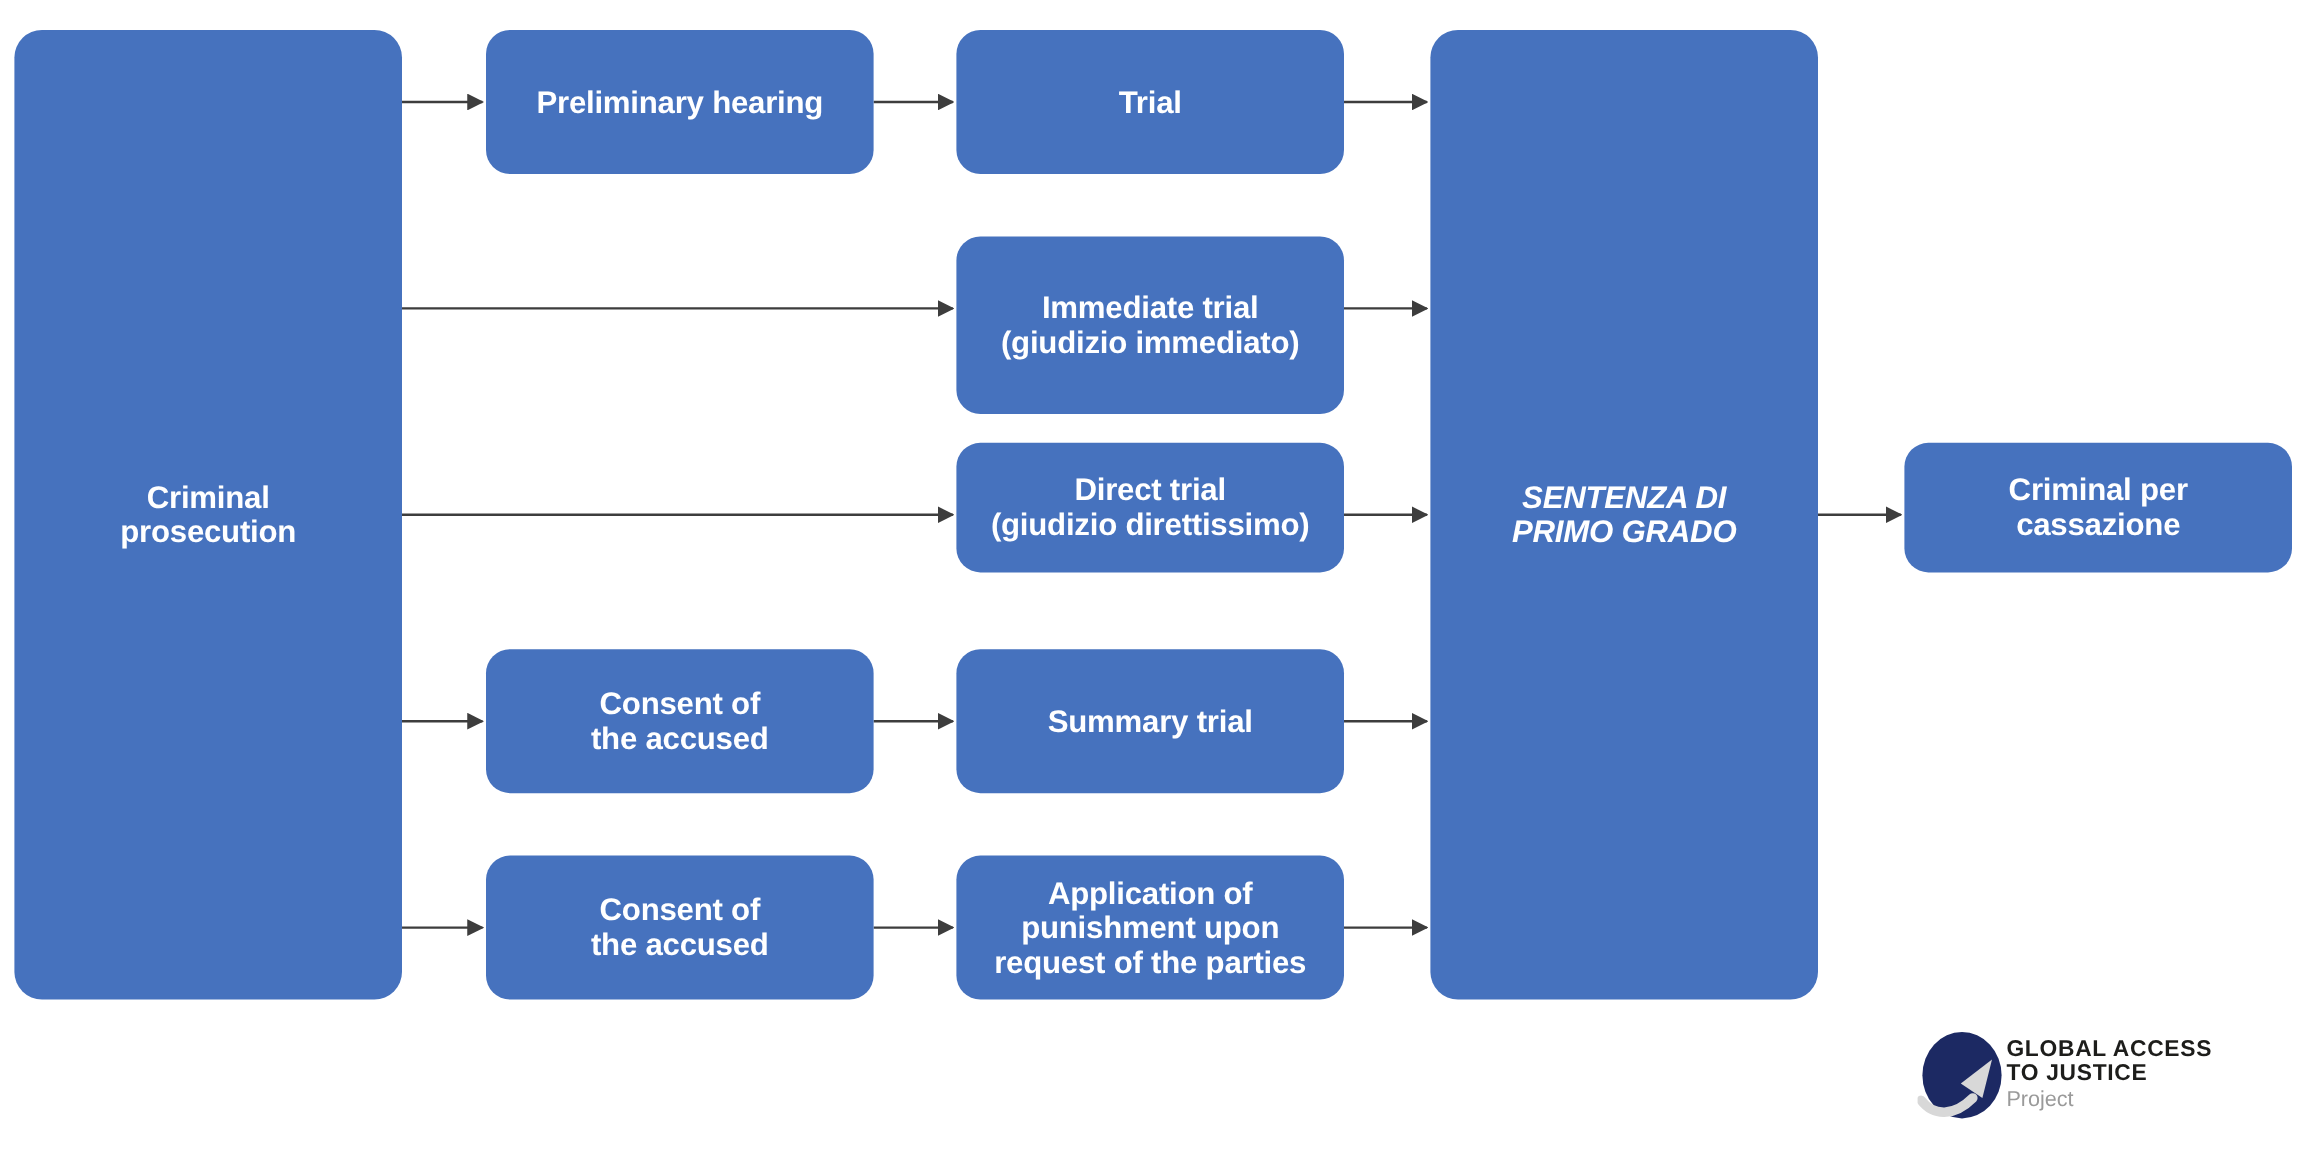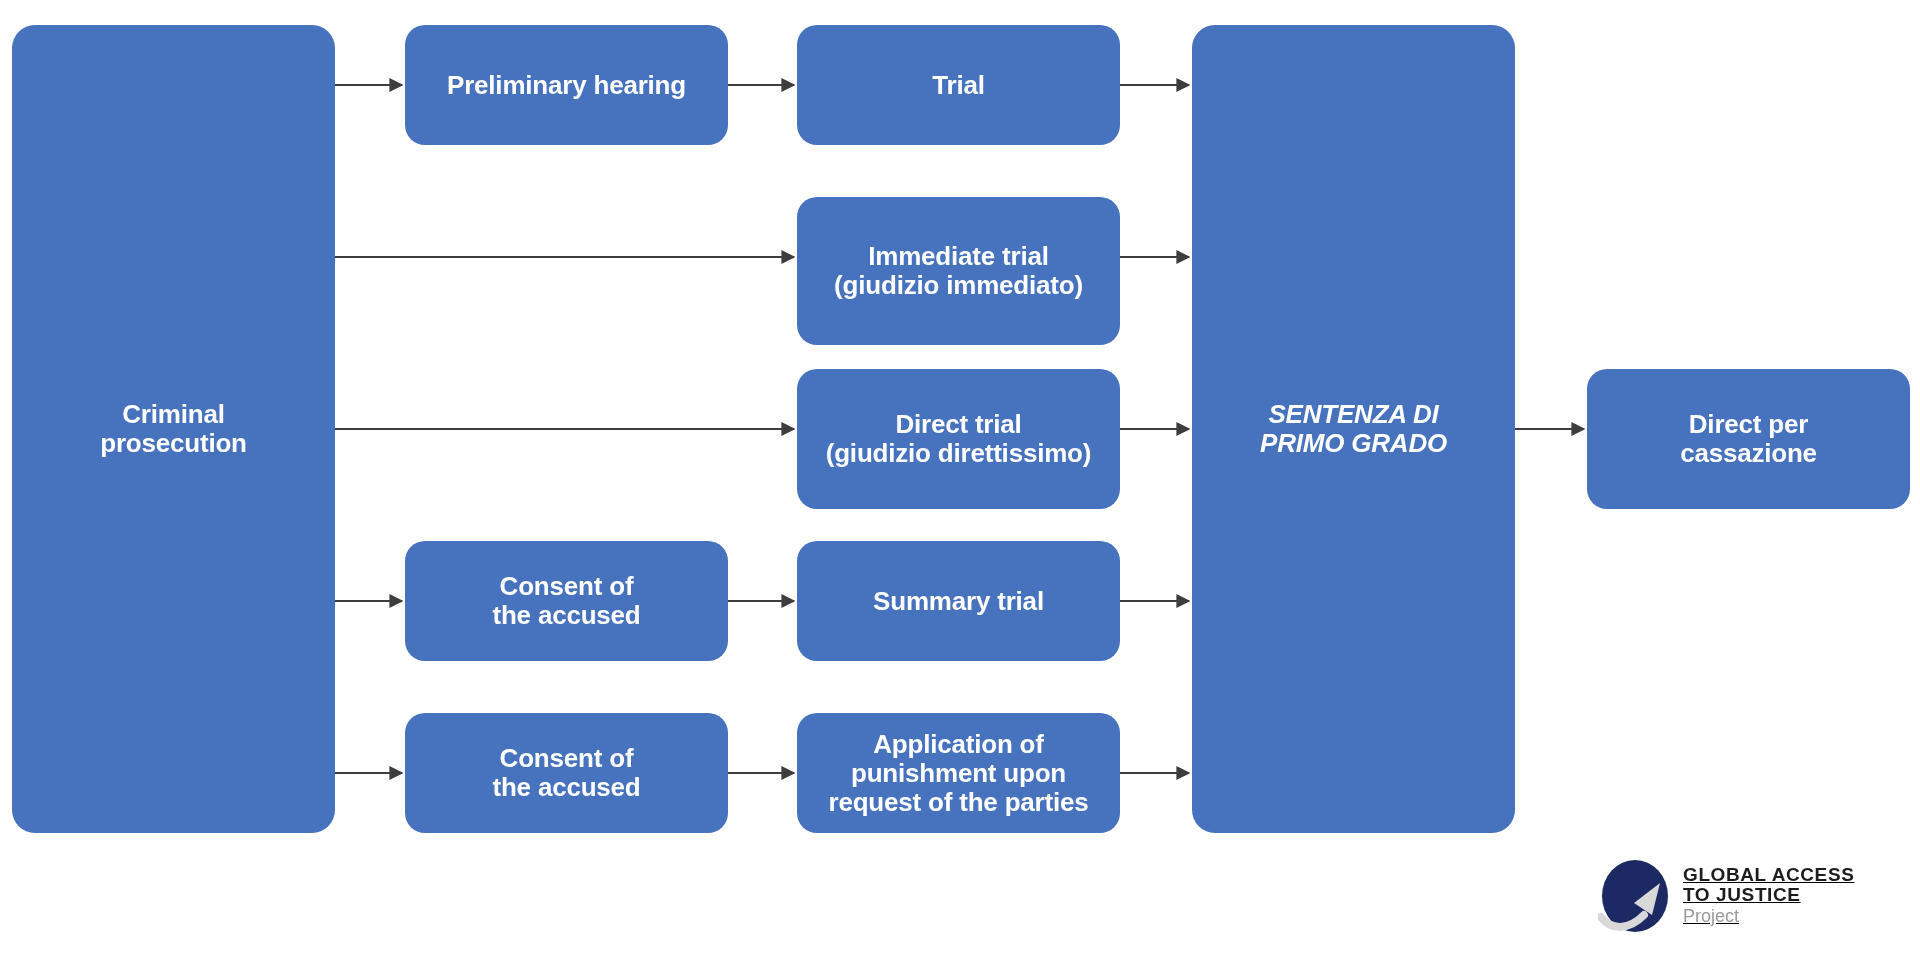--- a/index.html
+++ b/index.html
@@ -31,21 +31,21 @@
     letter-spacing: -0.2px;
   }
   
   .col-a { left: 12px;   width: 323px; }
   .col-b { left: 405px;  width: 323px; }
   .col-c { left: 797px;  width: 323px; }
   .col-d { left: 1192px; width: 323px; font-style: italic; }
   .col-e { left: 1587px; width: 323px; }
   .row-1 { top: 25px;  height: 120px; }
   .row-2 { top: 197px; height: 148px; }
-  .row-3 { top: 369px; height: 140px; }
+  .row-3 { top: 369px; height: 108px; }
   .row-4 { top: 541px; height: 120px; }
   .row-5 { top: 713px; height: 120px; }
   .tall  { top: 25px;  height: 808px; border-radius: 23px; }
 
   .edges-layer {
     position: absolute;
     left: 0; top: 0;
     width: 1920px;
     height: 960px;
     pointer-events: none;
@@ -54,22 +54,21 @@
     stroke: var(--arrow, #3d3d3d);
     stroke-width: 2;
   }
 
   .logo {
     position: absolute;
     left: 1598px;
     top: 857px;
     display: flex;
     align-items: center;
-    gap: 13px;
-    text-decoration: underline;
+    gap: 2px;
   }
   .logo-icon { display: block; }
   .logo-text { display: flex; flex-direction: column; }
   .logo-title {
     color: var(--logo_text, #1d1d1b);
     font-size: 19px;
     font-weight: 700;
     line-height: 20px;
     letter-spacing: 0.6px;
     white-space: nowrap;
@@ -134,21 +133,21 @@
   <div class="node col-b row-5">Consent of
 the accused</div>
 
   <div class="node col-c row-5">Application of
 punishment upon
 request of the parties</div>
 
   <div class="node col-d tall">SENTENZA DI
 PRIMO GRADO</div>
 
-  <div class="node col-e row-3">Direct per
+  <div class="node col-e row-3">Criminal per
 cassazione</div>
 
   <div class="logo">
     <svg class="logo-icon" width="72" height="78" viewBox="0 0 72 78" xmlns="http://www.w3.org/2000/svg">
       <ellipse cx="37" cy="39" rx="33" ry="36" fill="#1c2963"></ellipse>
       <path d="M3 60 C 13 73, 30 74, 46 58" stroke="#d8d8d8" stroke-width="8" fill="none" stroke-linecap="round"></path>
       <polygon points="62,26 36,46 54,58" fill="#d8d8d8"></polygon>
     </svg>
     <div class="logo-text">
       <span class="logo-title">GLOBAL ACCESS</span>

